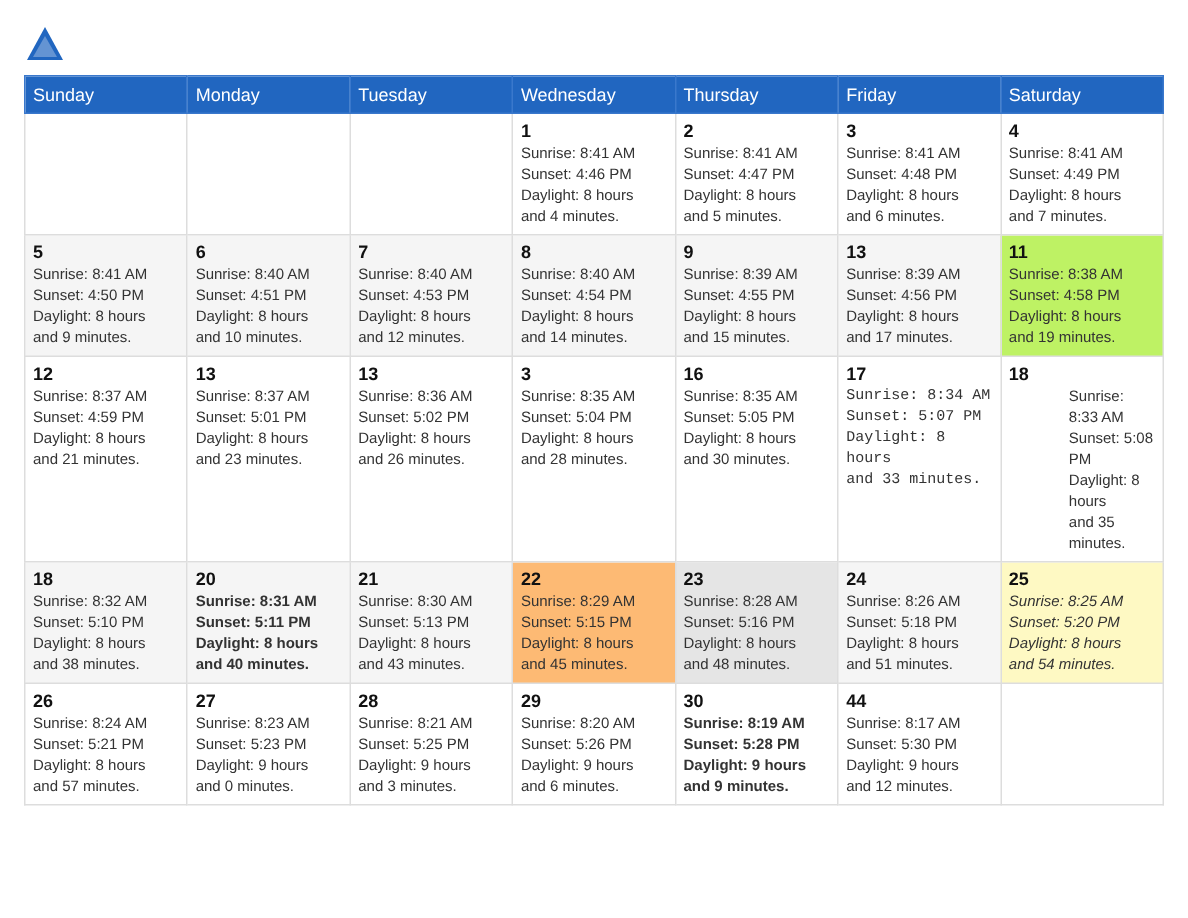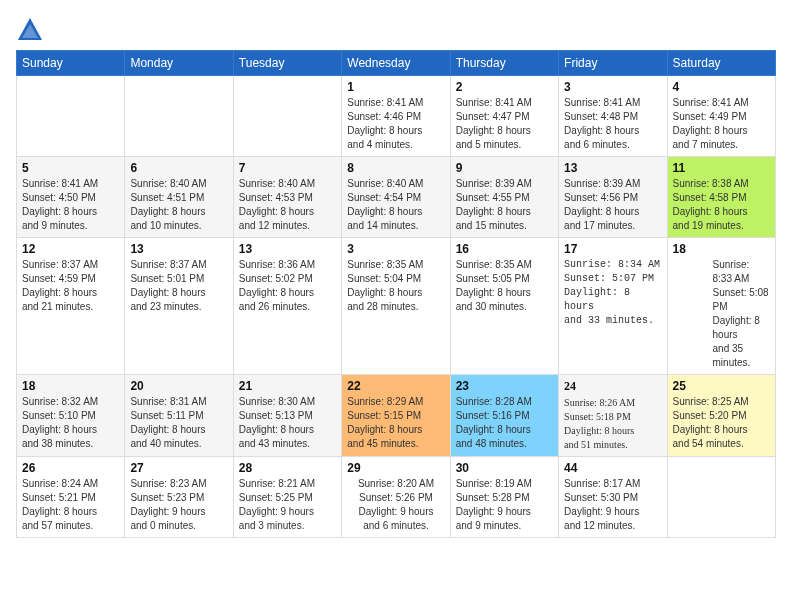--- a/index.html
+++ b/index.html
@@ -273,56 +273,56 @@
         <tr>
           <td style="background: rgb(245, 245, 245);">
             <span class="day-num">18</span>
             <div class="day-info" style="white-space: pre-line;">Sunrise: 8:32 AM
 Sunset: 5:10 PM
 Daylight: 8 hours
 and 38 minutes.</div>
           </td>
           <td style="background: rgb(245, 245, 245);">
             <span class="day-num">20</span>
-            <div class="day-info" style="white-space: pre-line;">Sunrise: 8:31 AM
+            <div class="day-info" style="white-space: pre-line; font-weight: bold;">Sunrise: 8:31 AM
 Sunset: 5:11 PM
 Daylight: 8 hours
 and 40 minutes.</div>
           </td>
           <td style="background: rgb(245, 245, 245);">
             <span class="day-num">21</span>
             <div class="day-info" style="white-space: pre-line;">Sunrise: 8:30 AM
 Sunset: 5:13 PM
 Daylight: 8 hours
 and 43 minutes.</div>
           </td>
           <td style="background: #fdba74;">
             <span class="day-num">22</span>
             <div class="day-info" style="white-space: pre-line;">Sunrise: 8:29 AM
 Sunset: 5:15 PM
 Daylight: 8 hours
 and 45 minutes.</div>
           </td>
-          <td style="background: #7dd3fc;">
+          <td style="background: #e5e5e5;">
             <span class="day-num">23</span>
             <div class="day-info" style="white-space: pre-line;">Sunrise: 8:28 AM
 Sunset: 5:16 PM
 Daylight: 8 hours
 and 48 minutes.</div>
           </td>
-          <td style="background: rgb(245, 245, 245); font-family: Liberation Serif, serif;">
+          <td style="background: rgb(245, 245, 245);">
             <span class="day-num">24</span>
             <div class="day-info" style="white-space: pre-line;">Sunrise: 8:26 AM
 Sunset: 5:18 PM
 Daylight: 8 hours
 and 51 minutes.</div>
           </td>
           <td style="background: #fef9c3;">
             <span class="day-num">25</span>
-            <div class="day-info" style="white-space: pre-line;">Sunrise: 8:25 AM
+            <div class="day-info" style="white-space: pre-line; font-style: italic;">Sunrise: 8:25 AM
 Sunset: 5:20 PM
 Daylight: 8 hours
 and 54 minutes.</div>
           </td>
         </tr>
         <tr>
           <td>
             <span class="day-num">26</span>
             <div class="day-info" style="white-space: pre-line;">Sunrise: 8:24 AM
 Sunset: 5:21 PM
@@ -338,28 +338,28 @@
           </td>
           <td>
             <span class="day-num">28</span>
             <div class="day-info" style="white-space: pre-line;">Sunrise: 8:21 AM
 Sunset: 5:25 PM
 Daylight: 9 hours
 and 3 minutes.</div>
           </td>
           <td>
             <span class="day-num">29</span>
-            <div class="day-info" style="white-space: pre-line; text-align: center;">Sunrise: 8:20 AM
+            <div class="day-info" style="white-space: pre-line;">Sunrise: 8:20 AM
 Sunset: 5:26 PM
 Daylight: 9 hours
 and 6 minutes.</div>
           </td>
           <td>
             <span class="day-num">30</span>
-            <div class="day-info" style="white-space: pre-line;">Sunrise: 8:19 AM
+            <div class="day-info" style="white-space: pre-line; font-weight: bold;">Sunrise: 8:19 AM
 Sunset: 5:28 PM
 Daylight: 9 hours
 and 9 minutes.</div>
           </td>
           <td>
             <span class="day-num">44</span>
             <div class="day-info" style="white-space: pre-line;">Sunrise: 8:17 AM
 Sunset: 5:30 PM
 Daylight: 9 hours
 and 12 minutes.</div>

